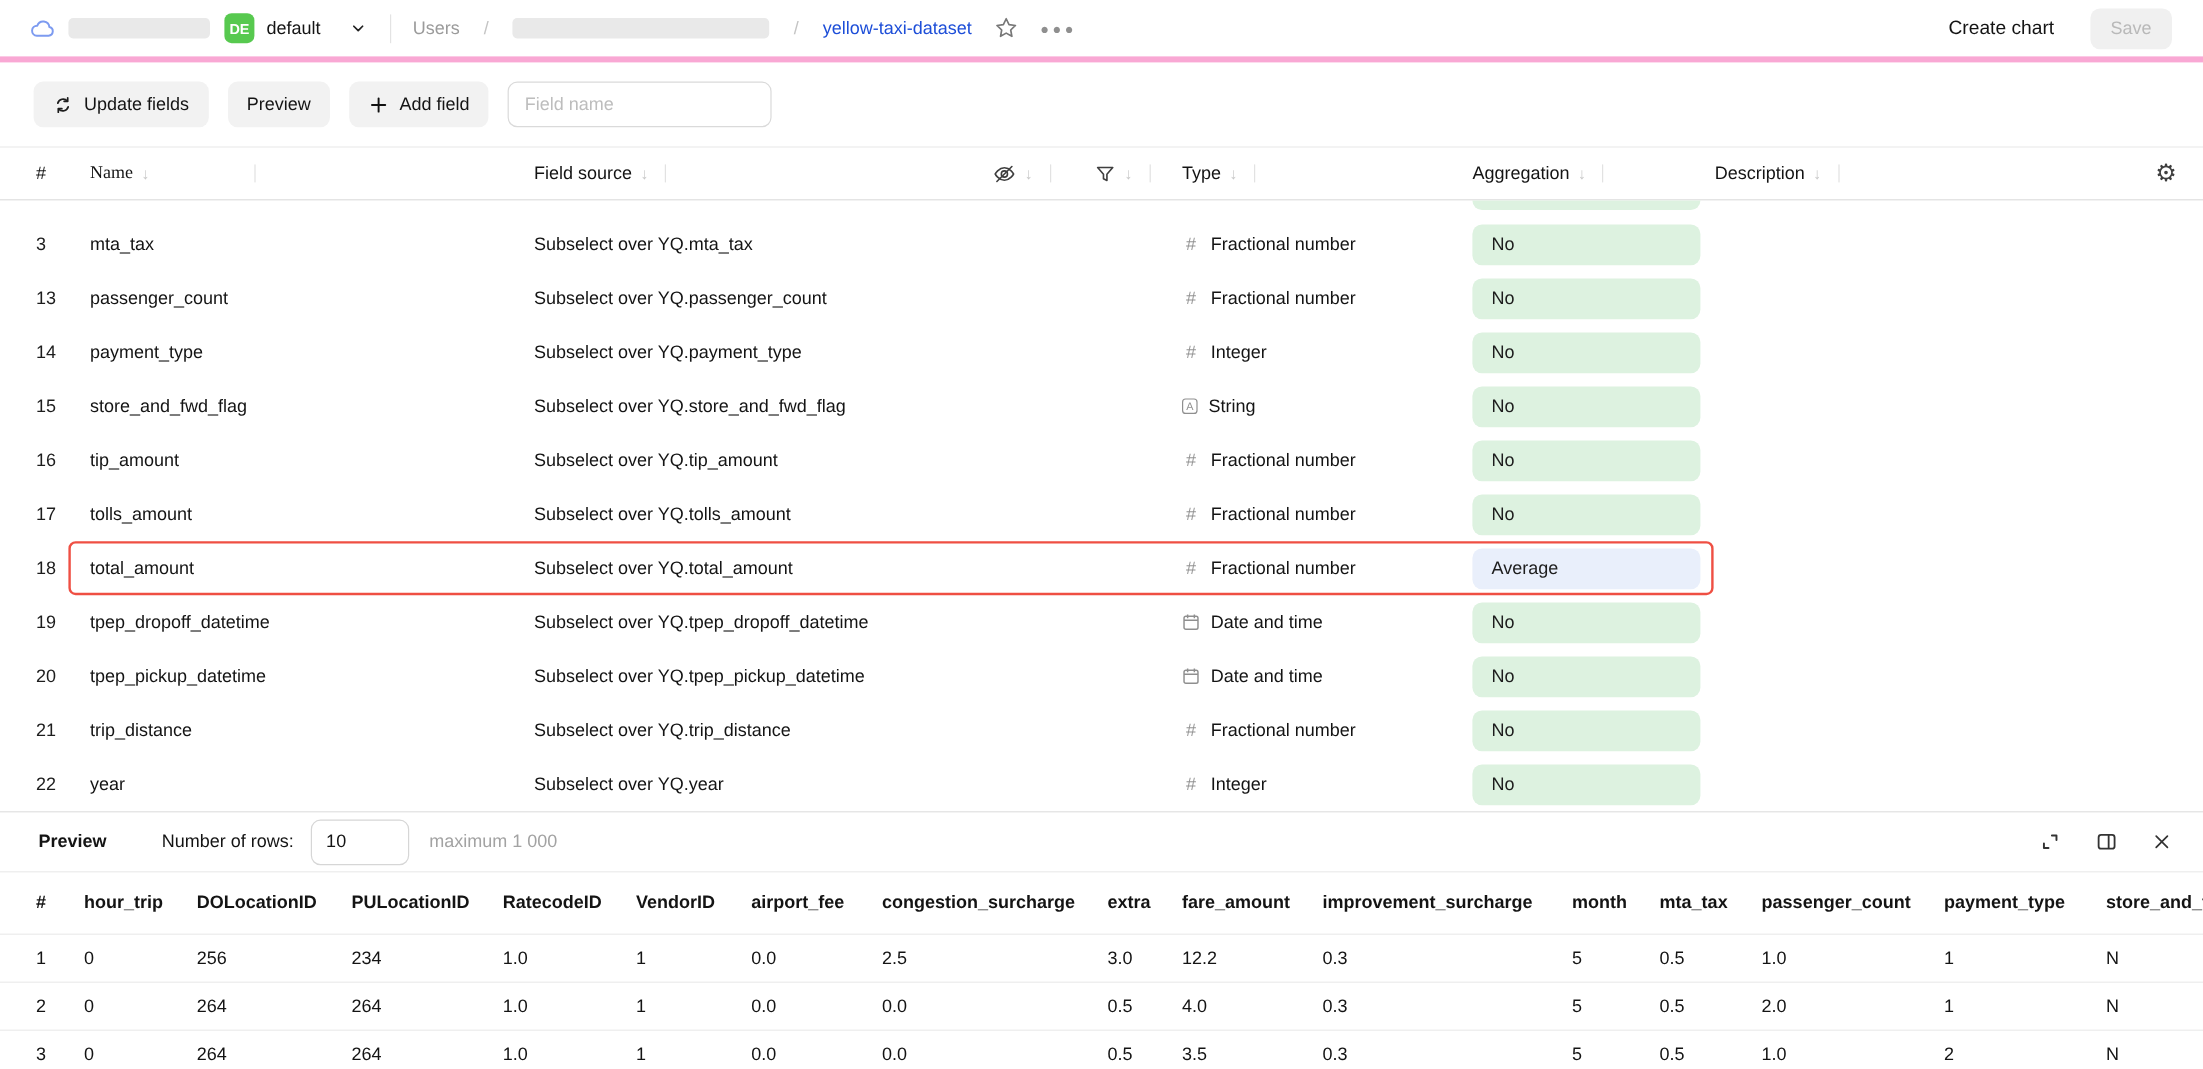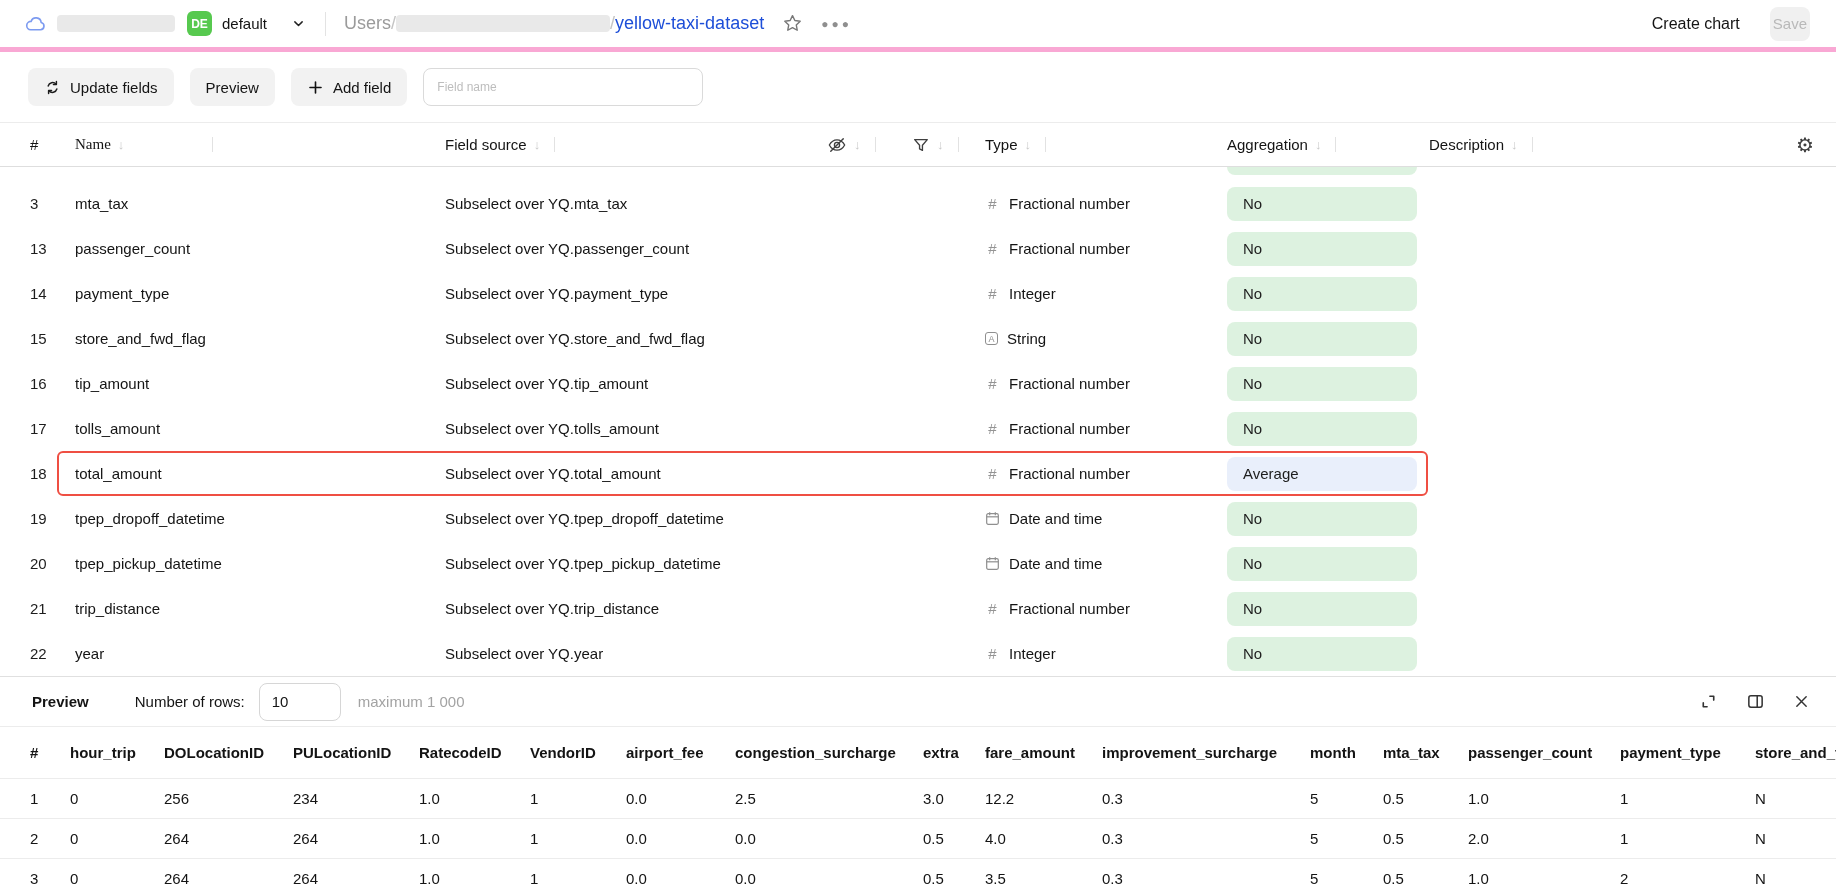--- a/index.html
+++ b/index.html
@@ -9,39 +9,39 @@
   
   .topbar{height:52px;border-bottom:5px solid #f9a8d4;display:flex;align-items:center;justify-content:space-between;padding:0 26px 0 24px;box-sizing:border-box;}
   .tb-left{display:flex;align-items:center;}
   .icon-wrap{display:flex;align-items:center;}
   .redact{background:#e9e9e9;border-radius:4px;display:inline-block;filter:blur(.6px);}
   .redact-1{width:118px;height:17px;margin-left:10px;}
   .redact-2{width:214px;height:17px;}
   .env-badge{width:25px;height:25px;border-radius:6px;background:#57c94f;color:#fff;font-size:12px;font-weight:700;display:flex;align-items:center;justify-content:center;margin-left:12px;}
   .env-select{display:flex;align-items:center;gap:25px;font-size:15px;color:#141414;border:none;background:none;cursor:pointer;padding:0;margin-left:10px;font-family:inherit;}
   .vdiv{width:1px;height:24px;background:#e3e3e3;margin:0 18px 0 20px;}
-  .breadcrumb{display:flex;align-items:center;gap:0;font-size:18px;}
+  .breadcrumb{display:flex;align-items:center;gap:20px;font-size:15px;}
   .bc-dim{color:#9b9b9b;cursor:pointer;}
   .bc-sep{color:#c4c4c4;}
   .bc-current{color:#1d4ed8;}
   .icon-btn{background:none;border:none;padding:2px;display:flex;align-items:center;cursor:pointer;}
   .star-btn{margin-left:16px;}
   .dots-btn{margin-left:14px;color:#8f8f8f;font-size:12px;letter-spacing:3px;font-weight:700;}
   .tb-right{display:flex;align-items:center;gap:24px;}
   .create-chart{font-size:16px;color:#141414;background:none;border:none;cursor:pointer;font-family:inherit;}
-  .save-btn{font-size:15px;background:#f0f0f0;color:#b9b9b9;border:none;border-radius:8px;height:34px;padding:0 3px;font-family:inherit;}
+  .save-btn{font-size:15px;background:#f0f0f0;color:#b9b9b9;border:none;border-radius:8px;height:34px;padding:0 17px;font-family:inherit;}
 
   
   .toolbar{height:71px;display:flex;align-items:center;justify-content:space-between;padding:0 15px 0 28px;border-bottom:1px solid #ececec;box-sizing:border-box;}
   .segmented{display:flex;background:#f2f2f2;border-radius:9px;padding:3px;height:40px;box-sizing:border-box;align-items:stretch;}
   .seg-item{display:flex;align-items:center;padding:0 19px;font-size:15px;border-radius:7px;cursor:pointer;color:#1d1d1d;}
   .seg-item.active{background:#fff;box-shadow:0 1px 3px rgba(0,0,0,.07);}
   .toolbar-right{display:flex;align-items:center;gap:16px;}
   .tb-btn{display:flex;align-items:center;gap:9px;height:38px;padding:0 16px;background:#f2f2f2;border:none;border-radius:8px;font-size:15px;color:#141414;cursor:pointer;font-family:inherit;}
-  .field-name-input{width:280px;height:38px;border:1px solid #dadada;border-radius:8px;padding:12px 13px;font-size:12px;box-sizing:border-box;font-family:inherit;color:#141414;}
+  .field-name-input{width:220px;height:38px;border:1px solid #dadada;border-radius:8px;padding:12px 13px;font-size:15px;box-sizing:border-box;font-family:inherit;color:#141414;}
   ::placeholder{color:#bdbdbd;}
 
   
   .grid{display:grid;grid-template-columns:62px 383px 355px 95px 80px 240px 214px 1fr 66px;align-items:center;}
   .fhead{height:44px;font-size:15px;font-weight:500;color:#141414;border-bottom:1px solid #dedede;box-sizing:border-box;}
   .hcell{display:flex;align-items:center;height:100%;}
   .h-num{padding-left:30px;}
   .h-name{padding-left:13px;font-family:Liberation Serif, serif;}
   .h-eye{padding-left:27px;}
   .h-funnel{padding-left:17px;}

